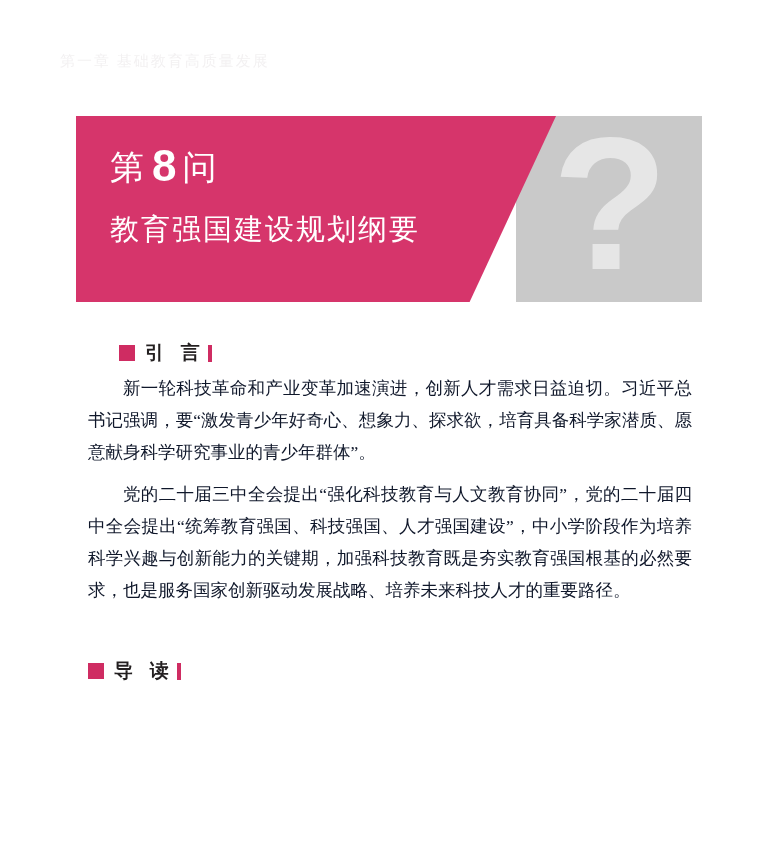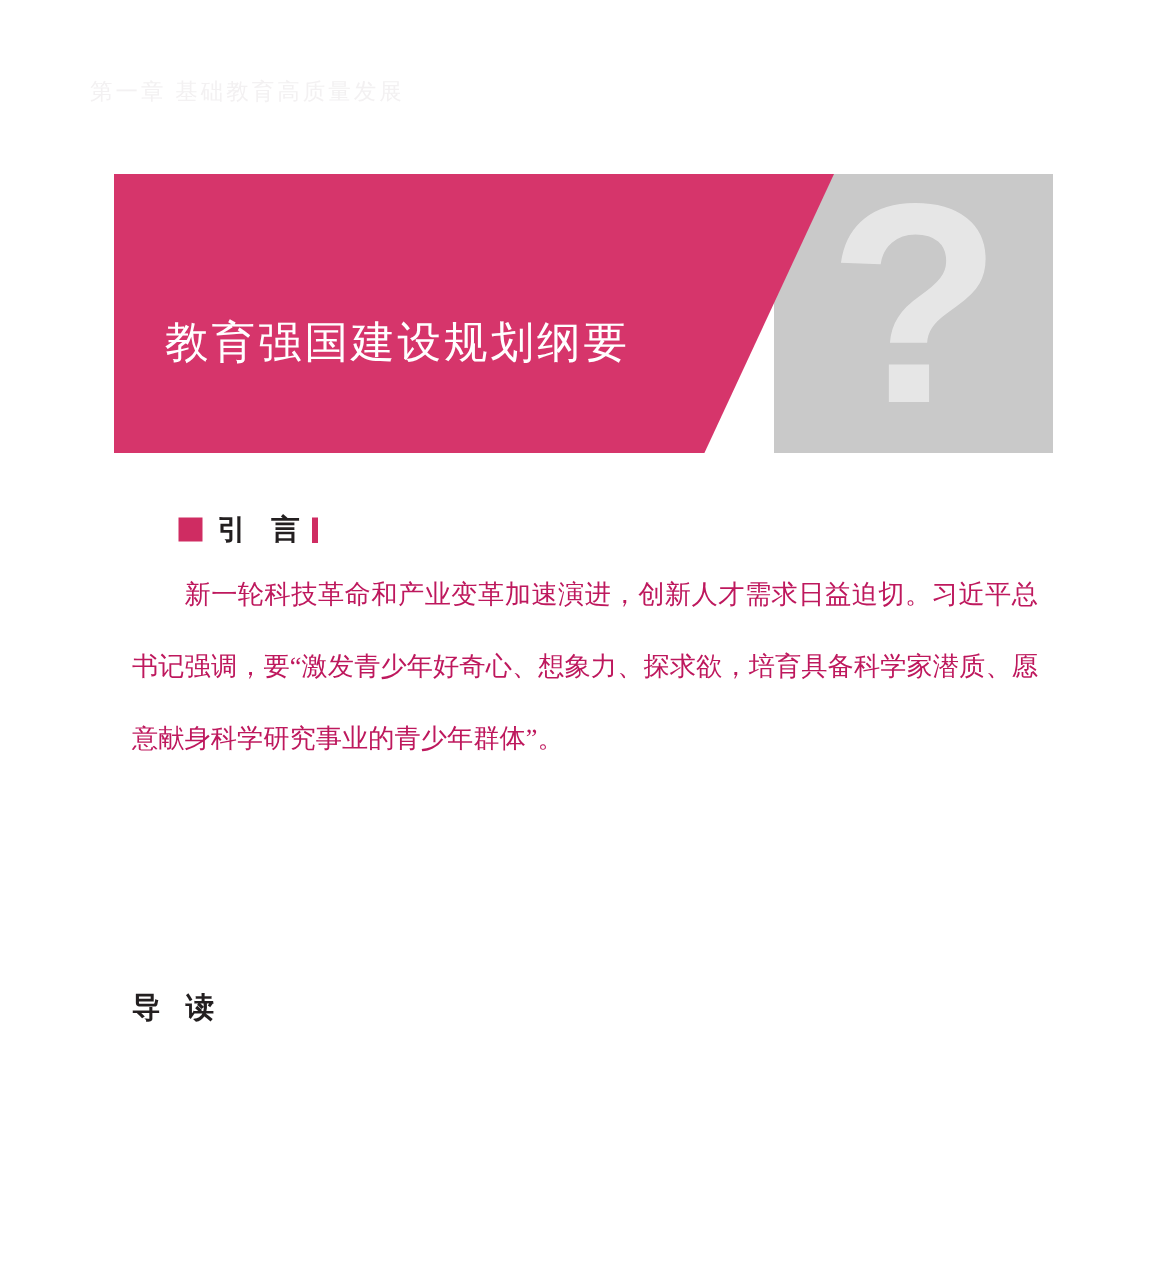--- a/index.html
+++ b/index.html
@@ -129,59 +129,63 @@
   }
   .bar {
     width: 4px;
     height: 17px;
     background: #cf2c62;
     display: inline-block;
     margin-left: 2px;
   }
 
   #head-intro { top: 341px; padding-left: 31px; }
-  #head-guide { top: 659px; flex-direction: column; }
+  #head-guide { top: 659px; }
 
   
   .para {
     position: absolute;
     left: 88px;
     width: 604px;
     font-size: 17.5px;
-    line-height: 48px;
+    line-height: 32px;
     text-align: justify;
     text-justify: inter-ideograph;
     text-indent: 2em;
-    color: #be185d;
+    color: #0f172a;
   }
   #para-1 { top: 372px; }
   #para-2 { top: 478px; }
   #para-3 { top: 686px; }
 </style>
 </head>
 <body>
 
 <div class="page">
 
   <div class="running-header">第一章 基础教育高质量发展</div>
 
   <div class="banner">
     <div class="banner-grey"></div>
     <div class="banner-pink"></div>
     <div class="question-mark">?</div>
+    <div class="banner-line1">
+      <span>第</span><span class="banner-num">8</span><span>问</span>
+    </div>
     <div class="banner-line2">教育强国建设规划纲要</div>
   </div>
 
   <div class="section-head" id="head-intro">
     <span class="sq"></span>
     <span class="section-title">引 言</span>
     <span class="bar"></span>
   </div>
 
   <div class="para" id="para-1">新一轮科技革命和产业变革加速演进，创新人才需求日益迫切。习近平总书记强调，要“激发青少年好奇心、想象力、探求欲，培育具备科学家潜质、愿意献身科学研究事业的青少年群体”。</div>
+  <div class="para" id="para-2">党的二十届三中全会提出“强化科技教育与人文教育协同”，党的二十届四中全会提出“统筹教育强国、科技强国、人才强国建设”，中小学阶段作为培养科学兴趣与创新能力的关键期，加强科技教育既是夯实教育强国根基的必然要求，也是服务国家创新驱动发展战略、培养未来科技人才的重要路径。</div>
 
   <div class="section-head" id="head-guide">
     <span class="sq"></span>
     <span class="section-title">导 读</span>
     <span class="bar"></span>
   </div>
 
 
 </div>
 

